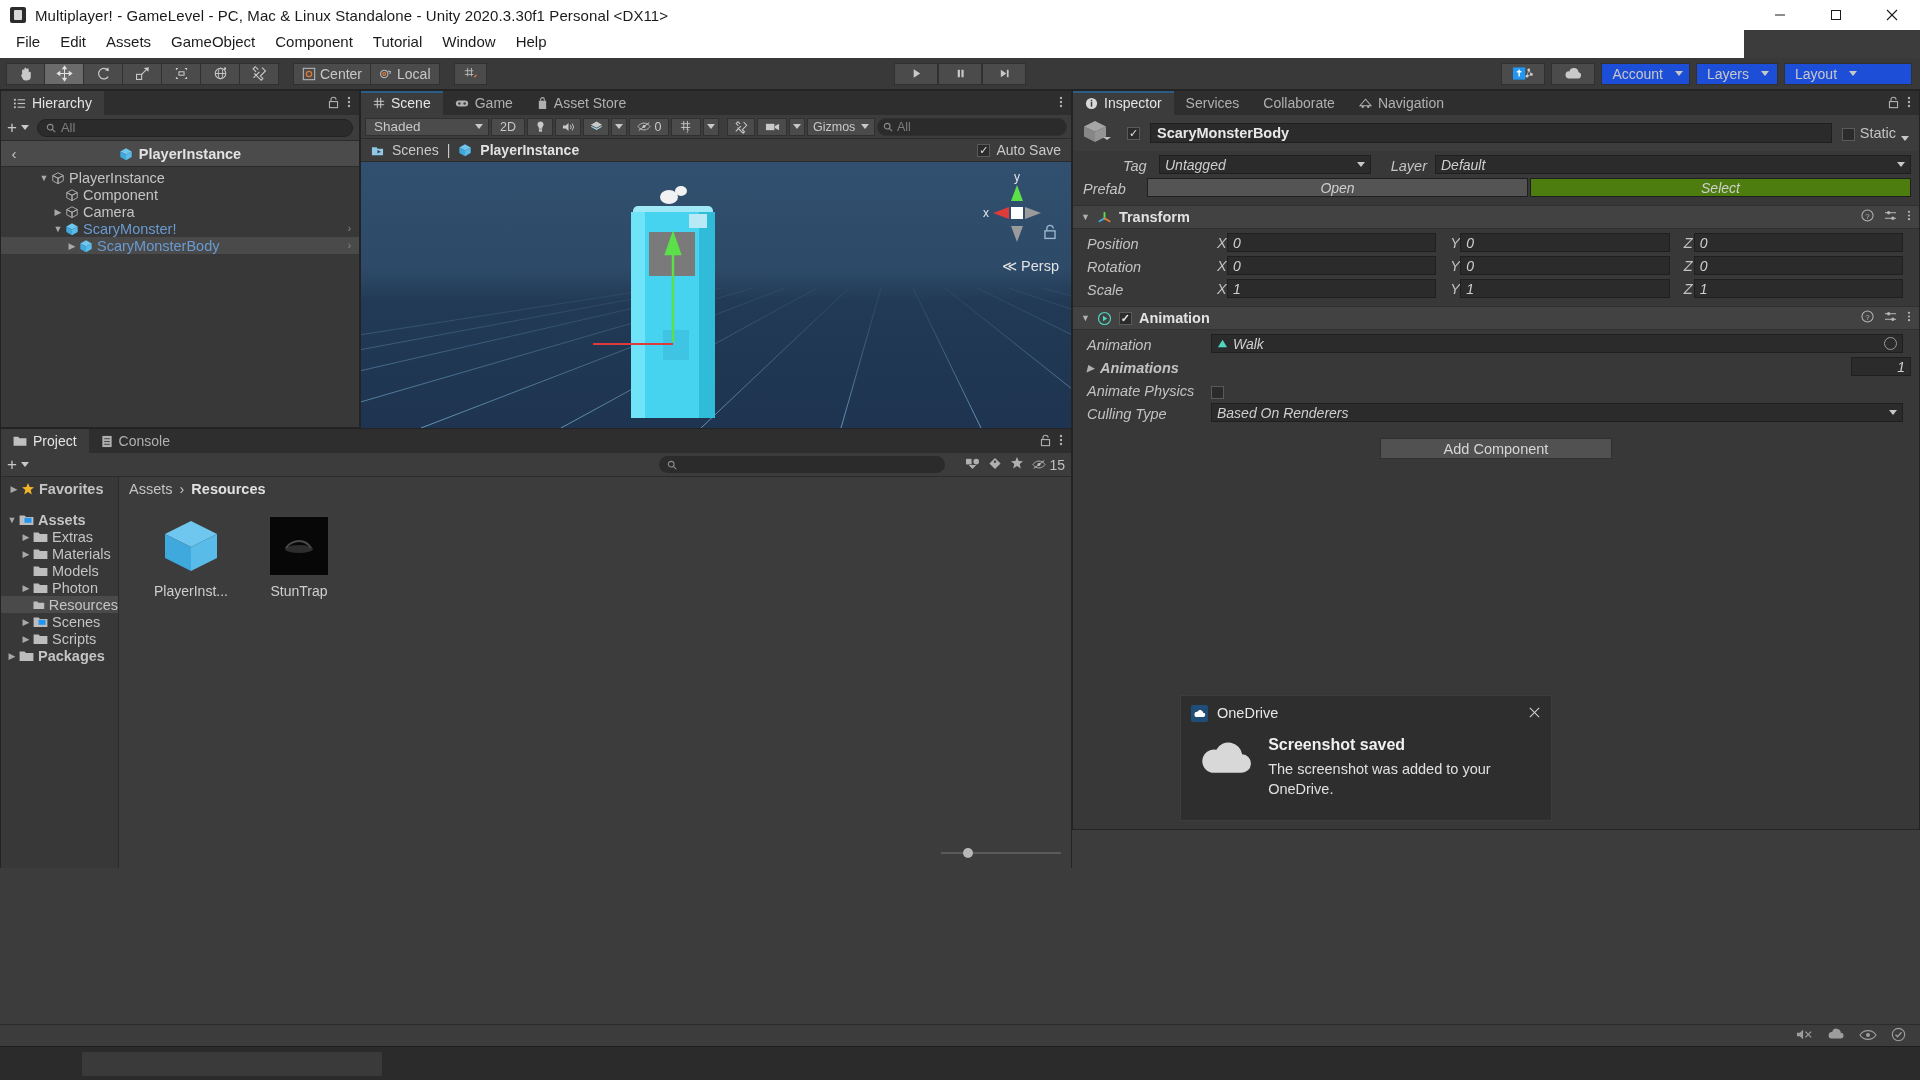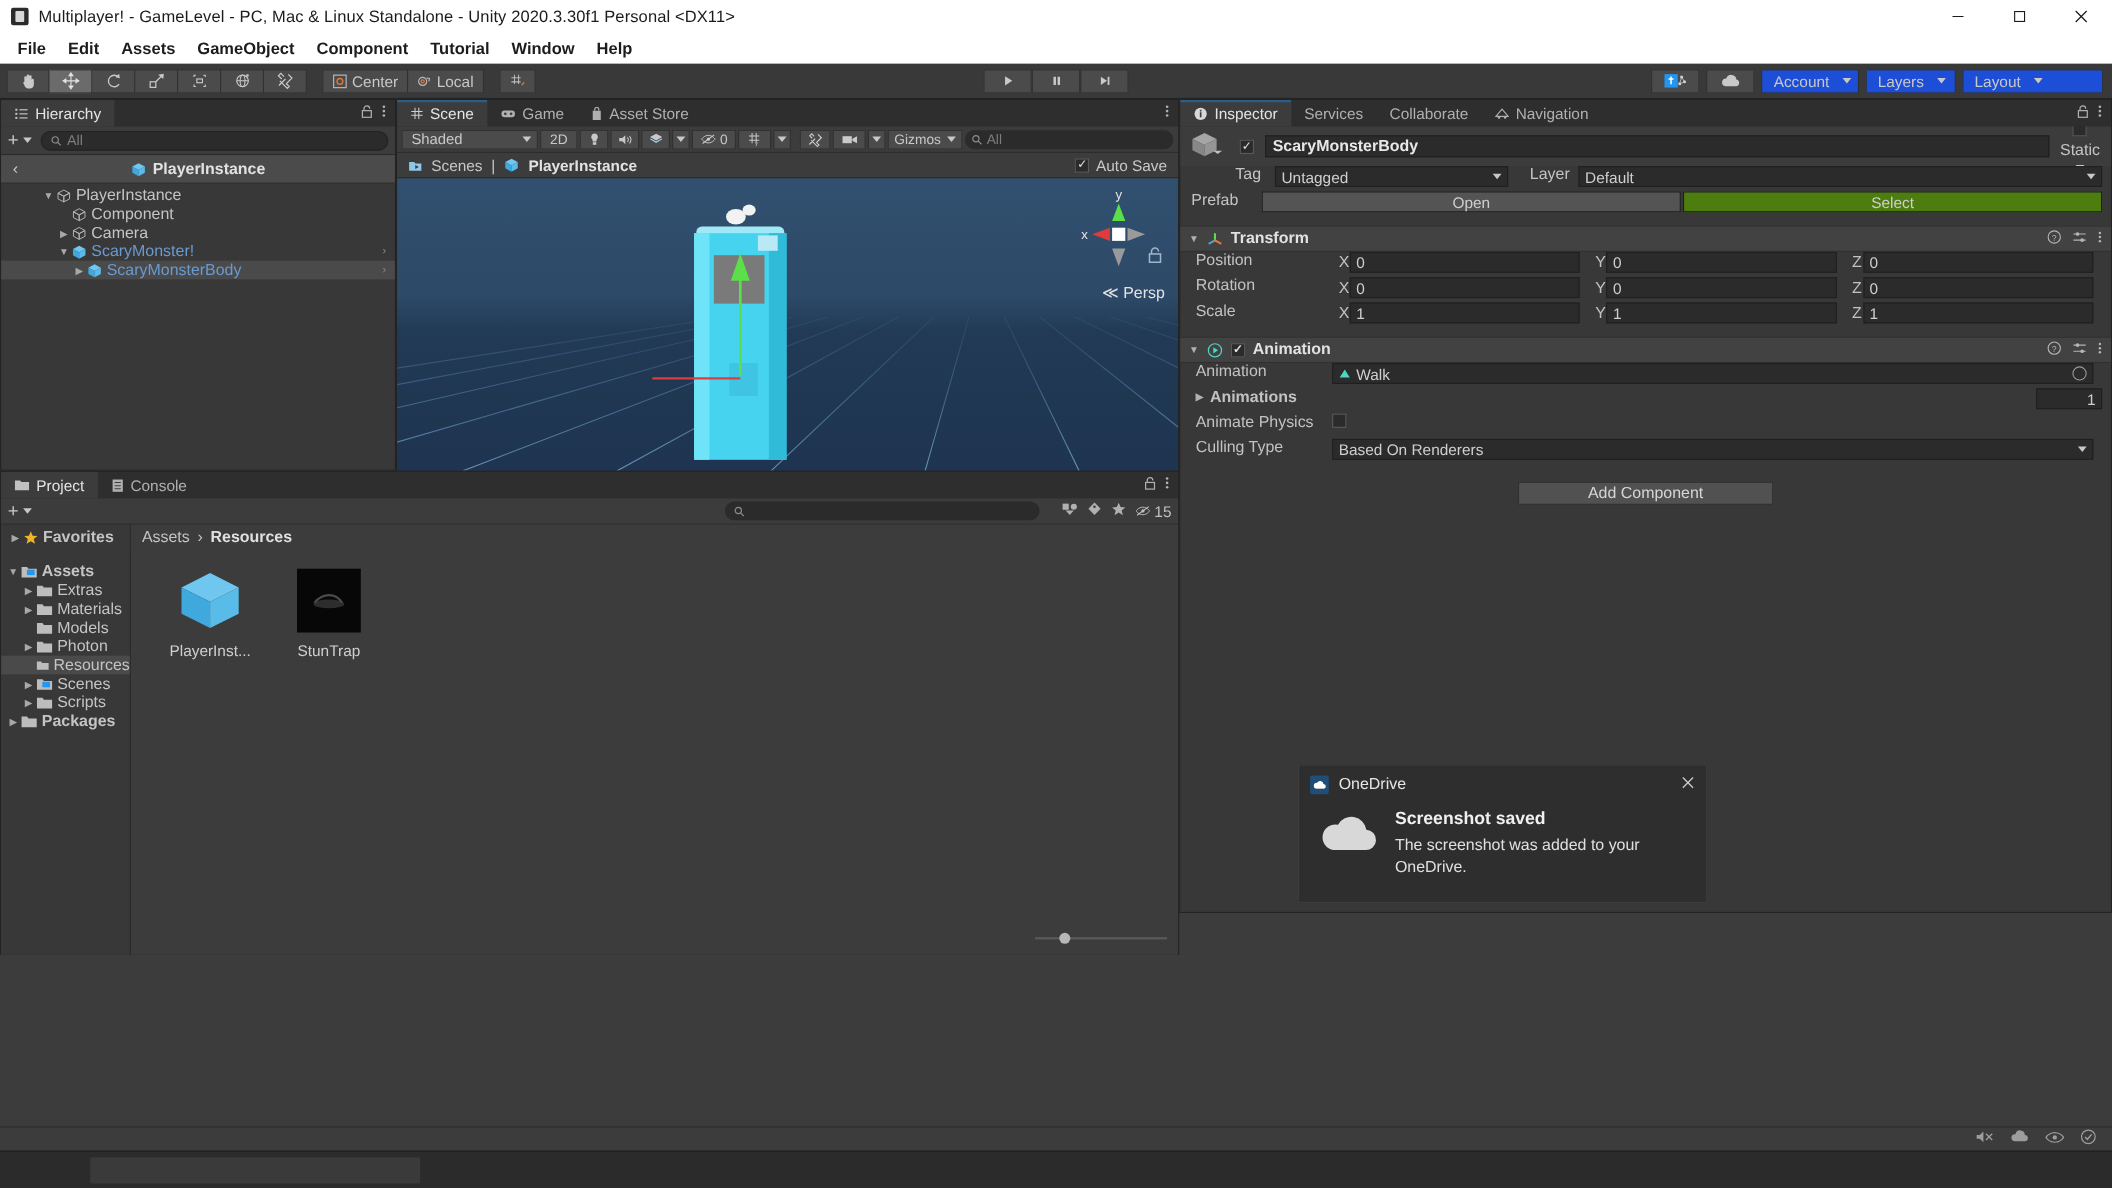--- a/index.html
+++ b/index.html
@@ -26,22 +26,22 @@
     content: ""; position: absolute; left: 4px; top: 3px; width: 8px; height: 10px;
     background: #d8d8d8; border-radius: 1px;
   }
   .titlebar .title { color: #1b1b1b; font-size: 15px; letter-spacing: .1px; }
   .wbtns { margin-left: auto; display: flex; height: 30px; }
   .wbtn { width: 56px; height: 30px; display: flex; align-items: center; justify-content: center; color: #1b1b1b; }
   .wbtn svg { display: block; }
 
   
   .menubar {
-    position: absolute; top: 30px; left: 0; width: 1920px; height: 28px;
-    background: #ffffff; display: flex; align-items: center; padding-left: 6px; font-weight: bold;
+    position: absolute; top: 30px; left: 0; width: 1744px; height: 28px;
+    background: #ffffff; display: flex; align-items: flex-start; padding-left: 6px;
   }
   .menubar .mi { padding: 3px 10px; color: #1c1c1c; font-size: 15px; }
 
   
   .toolbar {
     position: absolute; top: 58px; left: 0; width: 1920px; height: 32px;
     background: #393939; border-bottom: 1px solid #232323;
     display: flex; align-items: center;
   }
   .tbtn {
@@ -112,22 +112,22 @@
   .vp-sky { position: absolute; inset: 0; background: linear-gradient(#31506f 0%, #2d4a68 40%, #26405c 48%, #223a55 52%, #1e3450 100%); }
   .grid { position: absolute; left: 0; right: 0; bottom: 0; height: 140px; overflow: hidden; }
   .ckbox { width: 13px; height: 13px; background: #2b2b2b; border: 1px solid #5a5a5a; display: inline-flex; align-items: center; justify-content: center; }
   .ckbox.on::after { content: "✓"; color: #e2e2e2; font-size: 11px; line-height: 1; }
 
   
   #inspector { left: 1072px; top: 90px; width: 848px; height: 740px; }
   .insp-head { height: 36px; display: flex; align-items: center; gap: 10px; padding: 0 10px; background: #3c3c3c; }
   .insp-head .objicon { width: 34px; height: 30px; position: relative; }
   .namefield { flex: 1; height: 20px; background: #2b2b2b; border: 1px solid #1f1f1f; display: flex; align-items: center; padding: 0 6px; font-weight: bold; color: #e8e8e8; font-size: 14.5px; }
-  .statictxt { display: flex; align-items: center; gap: 5px; font-size: 14.5px; flex-direction: column; }
-  .row { height: 23px; display: flex; align-items: flex-start; padding: 0 8px 0 14px; font-size: 14.5px; }
+  .statictxt { display: flex; align-items: flex-end; gap: 5px; font-size: 14.5px; }
+  .row { height: 23px; display: flex; align-items: flex-end; padding: 0 8px 0 14px; font-size: 14.5px; font-style: italic; }
   .row .lab { width: 124px; color: #c2c2c2; }
   .field { height: 19px; background: #2b2b2b; border: 1px solid #1f1f1f; display: flex; align-items: center; padding: 0 5px; color: #cfcfcf; font-size: 14px; }
   .field.drops { justify-content: space-between; }
   .comp-head { height: 24px; background: #424242; border-top: 1px solid #303030; border-bottom: 1px solid #303030; display: flex; align-items: center; gap: 7px; padding: 0 8px; font-weight: bold; color: #e2e2e2; font-size: 14.5px; }
   .comp-head .tools { margin-left: auto; display: flex; align-items: center; gap: 10px; font-weight: normal; color: #b5b5b5; }
   .vec { display: flex; align-items: center; flex: 1; gap: 0; }
   .vec .axis { width: 16px; text-align: left; color: #c2c2c2; padding-left: 6px; }
   .vec .field { flex: 1; margin-right: 8px; }
   .disc { width: 13px; height: 13px; border-radius: 50%; border: 1px solid #9a9a9a; display: inline-block; }
   .addcomp { width: 232px; height: 21px; margin: 16px auto 0; background: #515151; border: 1px solid #303030; display: flex; align-items: center; justify-content: center; color: #d6d6d6; font-size: 14.5px; }

